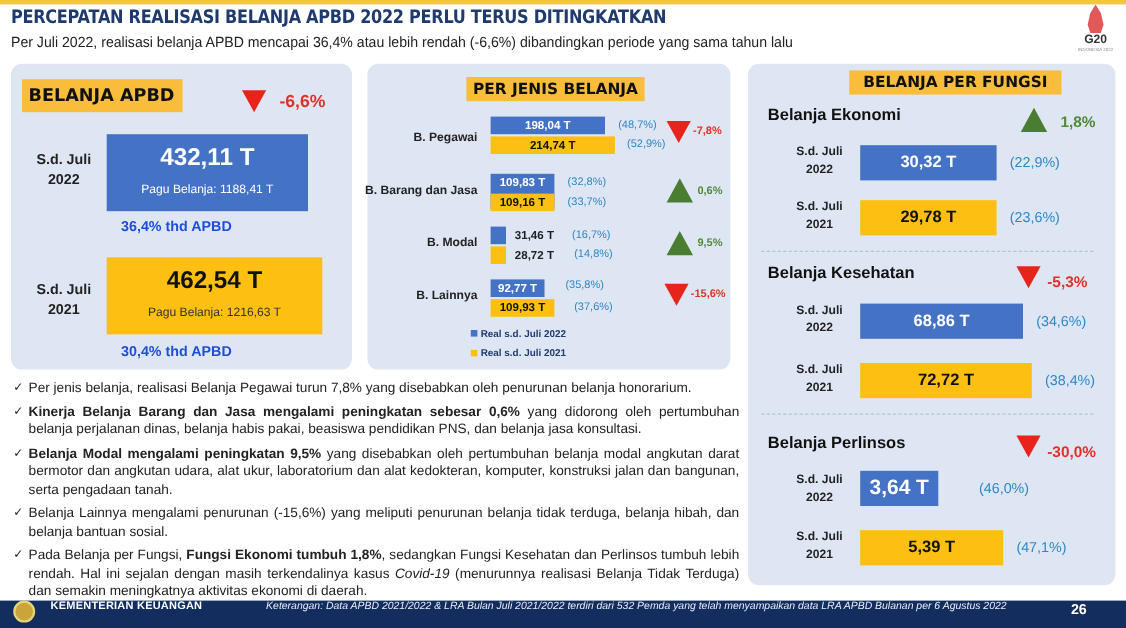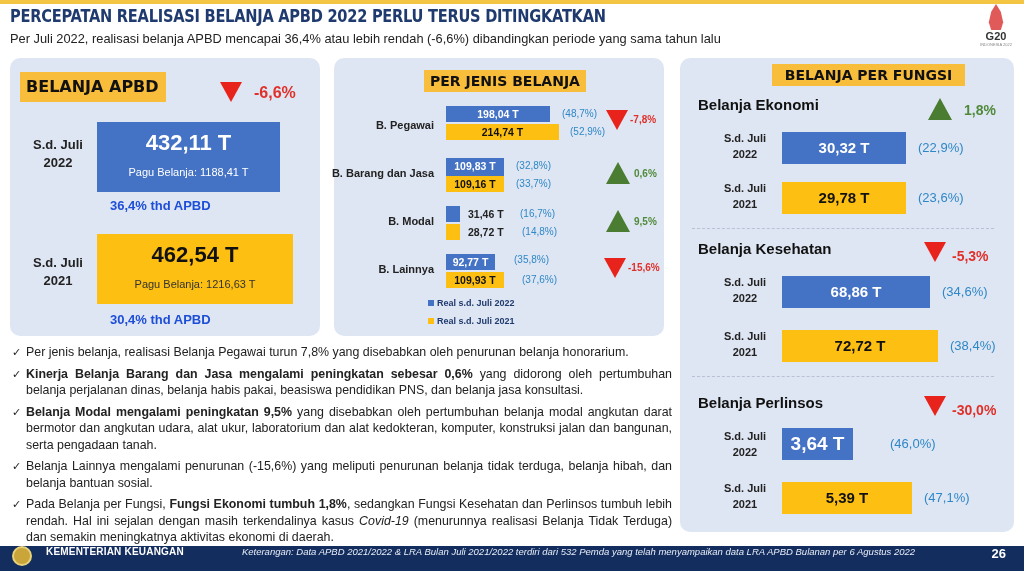--- a/index.html
+++ b/index.html
@@ -25,21 +25,21 @@
 .lbl{position:absolute;font-weight:bold;color:#222;text-align:center;line-height:18px}
 .pct{position:absolute;color:#2e87c7;font-weight:normal}
 .note{position:absolute;color:#1d4ed8;font-weight:bold;font-size:13px}
 .bullets{position:absolute;left:12px;top:344px;width:660px;font-size:12.4px;color:#222;line-height:16.5px}
 .bullets li{list-style:none;position:relative;padding-left:14px;margin-bottom:5px;text-align:justify}
 .bullets li::before{content:"\2713";position:absolute;left:0;top:0;font-size:11px}
 .footer{position:absolute;left:0;top:546px;width:1024px;height:43px;background:#132d5e;color:#fff;display:flex;align-items:flex-start}
 .footer .logo{width:20px;height:20px;border-radius:50%;background:#c9a53a;margin-left:12px;border:2px solid #e8d27a}
 .footer .org{font-size:10px;font-weight:bold;margin-left:14px;letter-spacing:0.2px}
 .footer .note2{font-size:9.5px;font-style:italic;margin-left:58px;color:#e8eef8}
-.footer .page{font-size:13px;font-weight:bold;margin-left:auto;margin-right:18px}
+.footer .page{font-size:13px;font-weight:bold;margin-left:auto;margin-right:36px}
 .sep{position:absolute;left:12px;width:302px;border-top:1px dashed #b8c2d4}
 .subhead{position:absolute;font-size:15px;font-weight:bold;color:#111}
 .legend{position:absolute;font-size:9px;font-weight:bold;color:#1f3a6e;display:flex;align-items:center;gap:3px}
 .legend .sw{width:6px;height:6px}
 </style>
 </head>
 <body>
 
 <div class="topbar"></div>
 <div class="title">PERCEPATAN REALISASI BELANJA APBD 2022 PERLU TERUS DITINGKATKAN</div>

